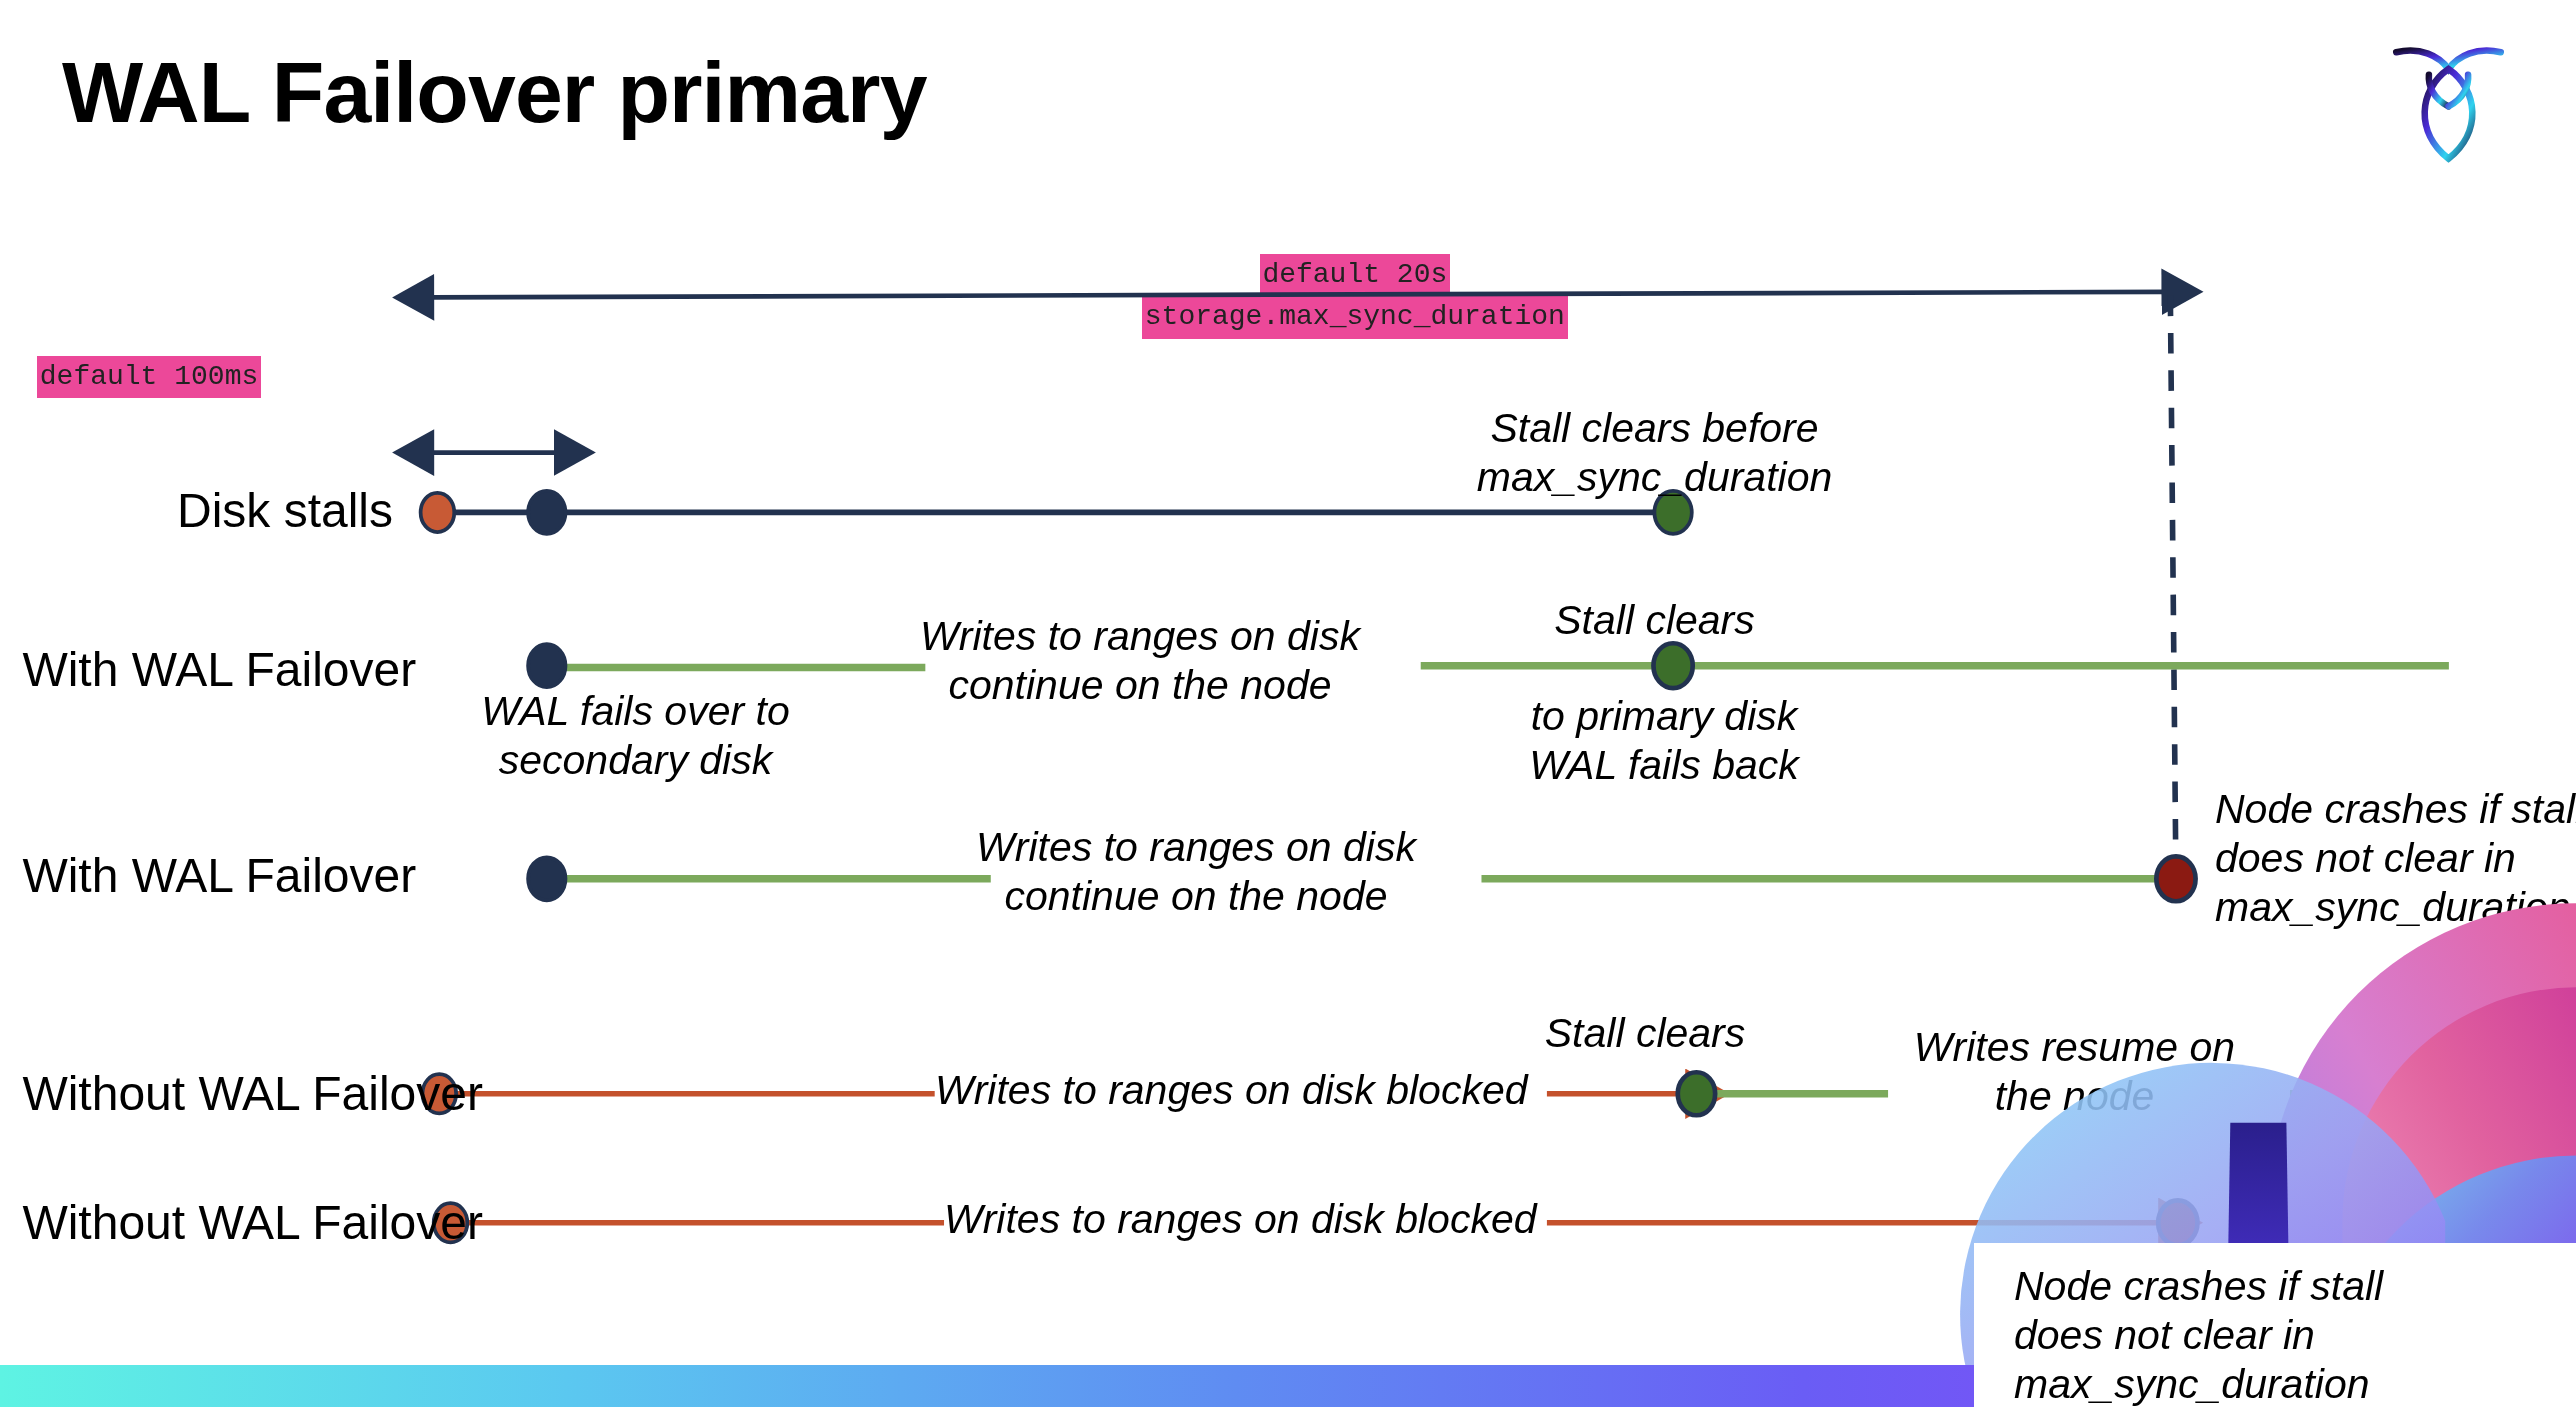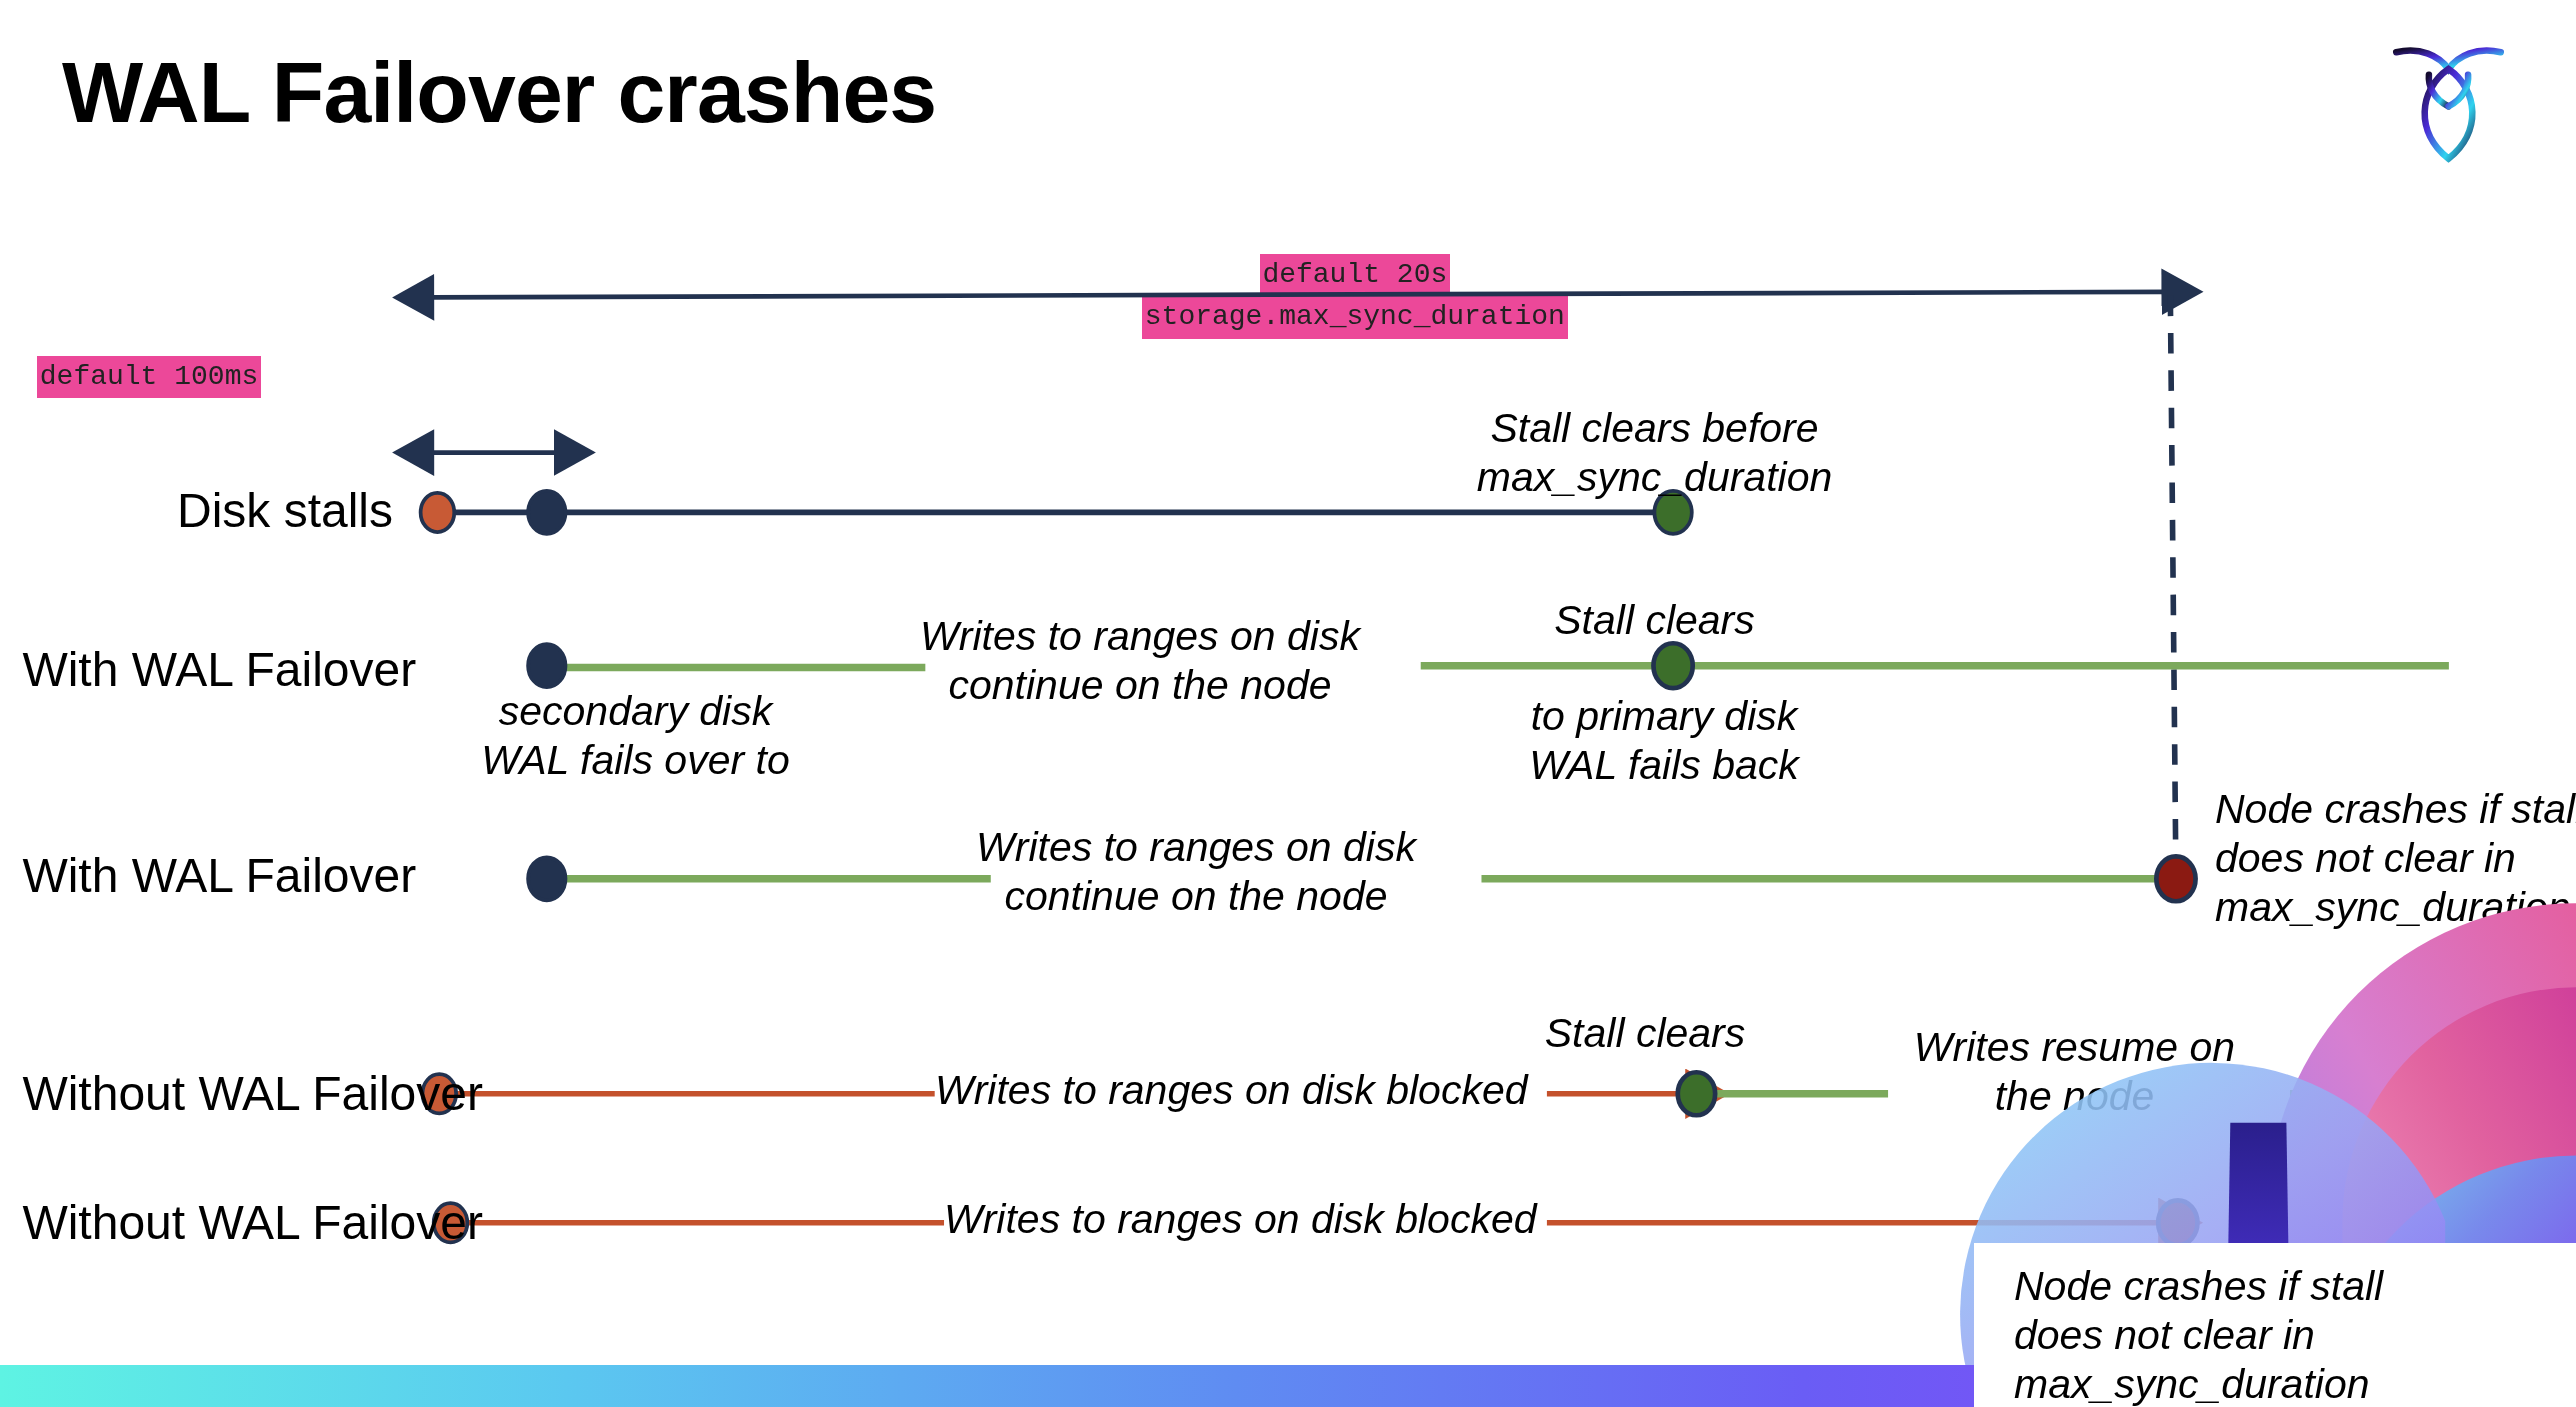--- a/index.html
+++ b/index.html
@@ -145,21 +145,21 @@
     height: 43px;
     background: linear-gradient(90deg,#5ef3e3 0%, #5bc8f0 22%, #5f8cf2 48%, #6a5df5 70%, #7e4df7 88%, #6b40f2 100%);
     z-index: 3;
   }
 </style>
 </head>
 <body>
 
 <div id="slide">
 
-  <div id="page-title">WAL Failover crashes</div>
+  <div id="page-title">WAL Failover primary</div>
 
   <div id="logo">
     <svg viewBox="0 0 136 150" width="127" height="140">
       <defs>
         <linearGradient id="lg1" x1="0%" y1="0%" x2="100%" y2="100%">
           <stop offset="0%" stop-color="#140b2e"></stop>
           <stop offset="35%" stop-color="#4b2bd6"></stop>
           <stop offset="70%" stop-color="#2fd3ef"></stop>
           <stop offset="100%" stop-color="#1a1040"></stop>
         </linearGradient>
@@ -306,22 +306,22 @@
   <div class="row-label" id="label-without-2">Without WAL Failover</div>
 
   <div class="note" id="note-stall-clears-before">
     <div>Stall clears before</div>
     <div>max_sync_duration</div>
   </div>
 
   <div class="note" id="note-stall-clears-1">Stall clears</div>
 
   <div class="note" id="note-wal-fails-over">
+    <div>WAL fails over to</div>
     <div>secondary disk</div>
-    <div>WAL fails over to</div>
   </div>
 
   <div class="note" id="note-writes-continue-1">
     <div>Writes to ranges on disk</div>
     <div>continue on the node</div>
   </div>
 
   <div class="note" id="note-wal-fails-back">
     <div>to primary disk</div>
     <div>WAL fails  back</div>

